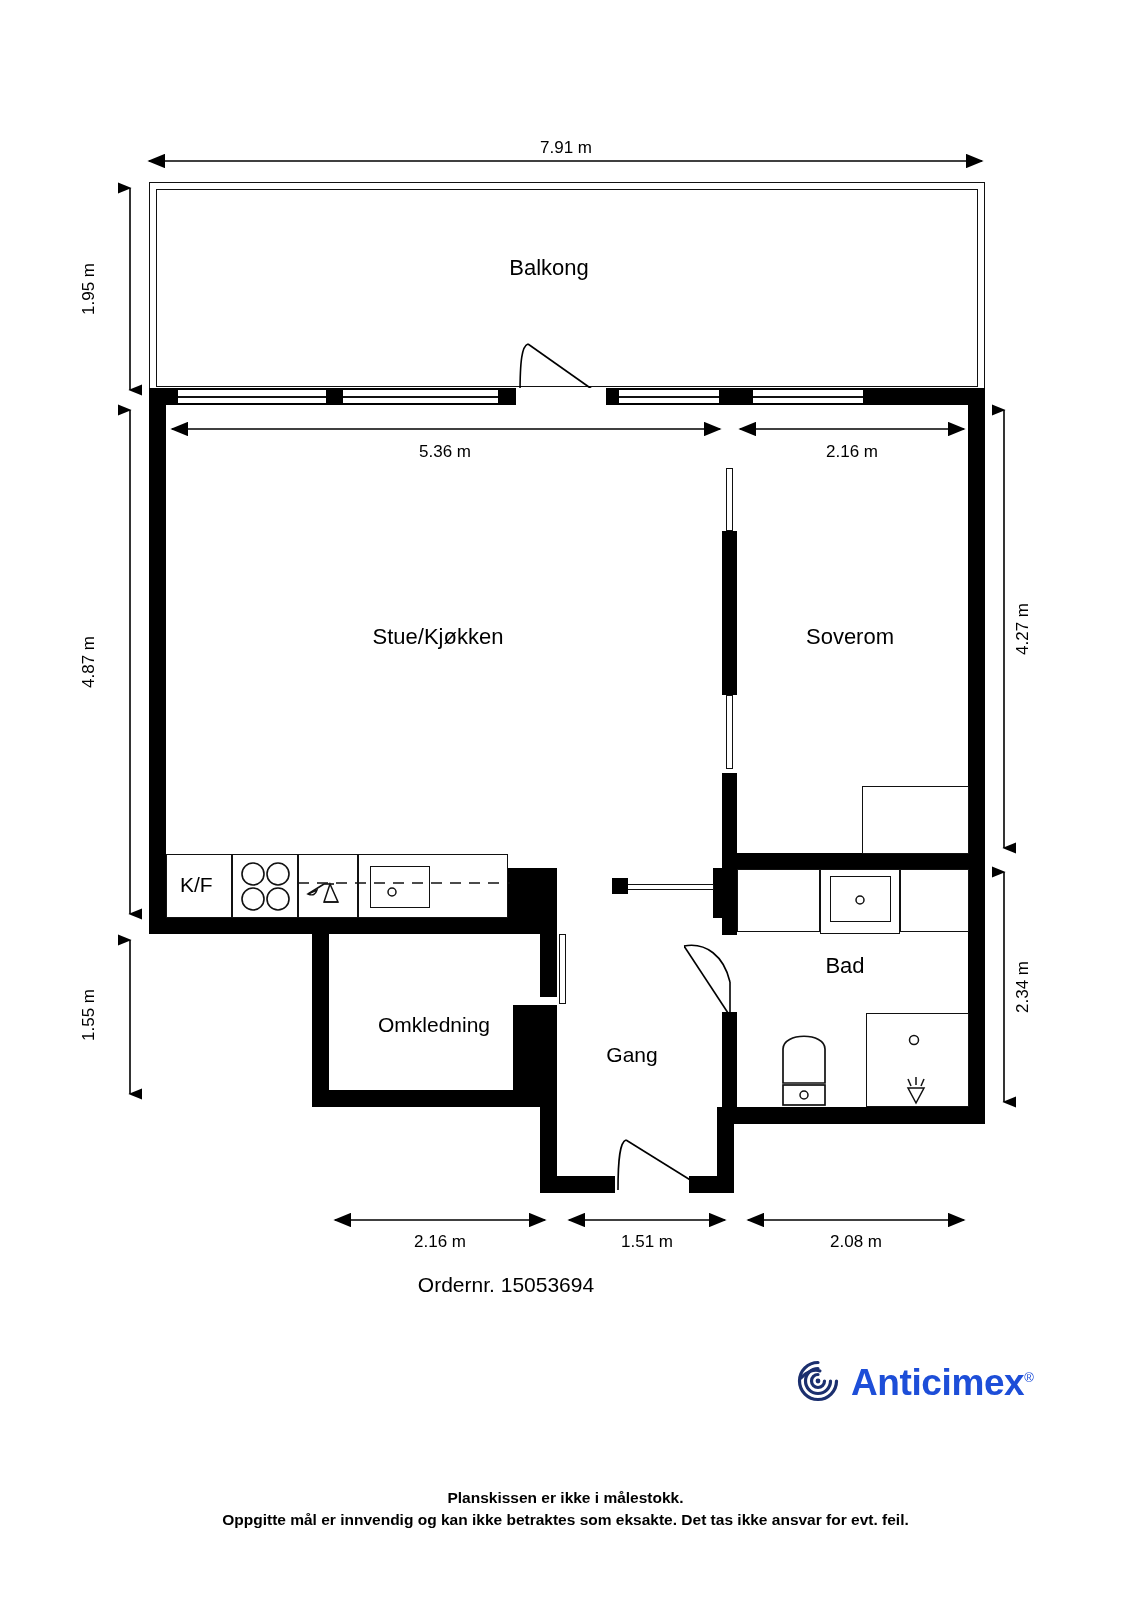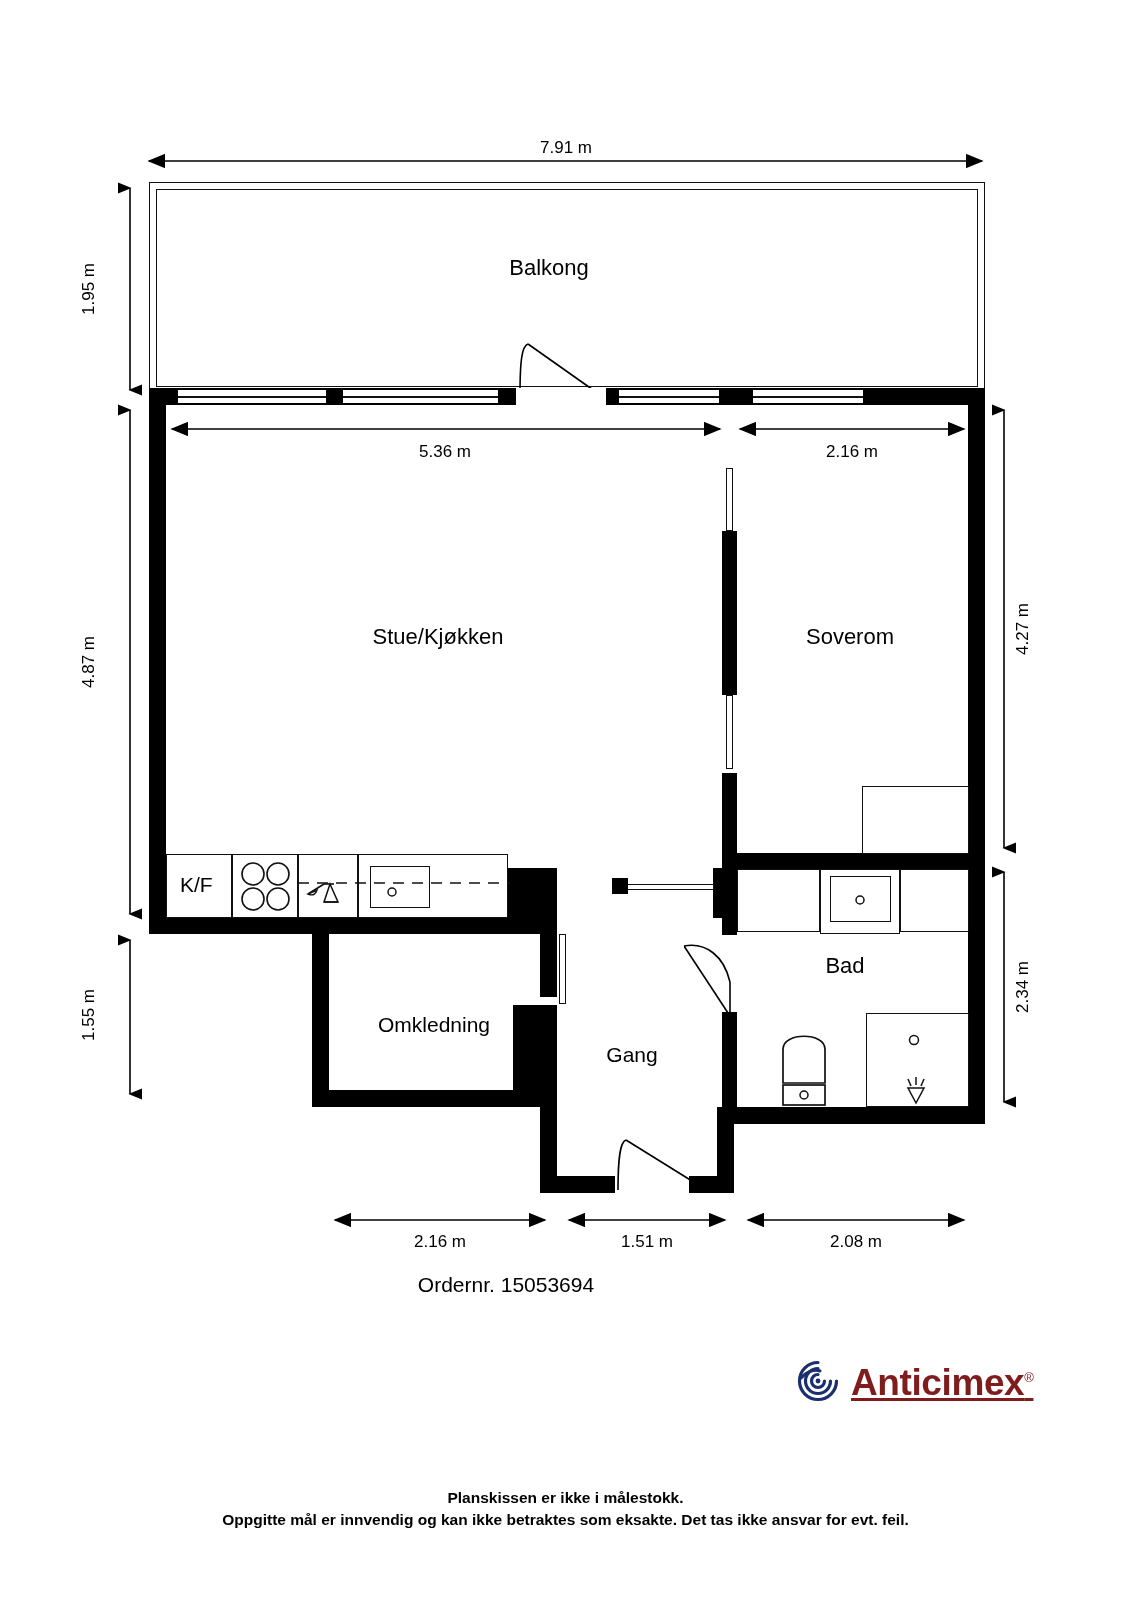--- a/index.html
+++ b/index.html
@@ -358,21 +358,21 @@
 <div class="logo">
   <svg class="logo-mark" width="46" height="46" viewBox="0 0 46 46">
     <g fill="none" stroke="#1b2f6e" stroke-width="3.2" stroke-linecap="round">
       <path d="M 41.5,23 A 18.5,18.5 0 1 1 23,4.5"></path>
       <path d="M 35.5,23 A 12.5,12.5 0 1 1 23,10.5"></path>
       <path d="M 29.5,23 A 6.5,6.5 0 1 1 23,16.5"></path>
     </g>
     <path d="M 6,20 C 12,13 20,11 25,13" fill="none" stroke="#1b2f6e" stroke-width="3" stroke-linecap="round"></path>
     <circle cx="23" cy="23" r="2.4" fill="#1b2f6e"></circle>
   </svg>
-  <div class="logo-text" style="color:#7f1d1d;text-decoration:underline;">
+  <div class="logo-text" style="color:#1d4ed8;">
     <span>Anticimex</span><span class="logo-reg">®</span>
   </div>
 </div>
 
 <div class="footer">
   <div>Planskissen er ikke i målestokk.</div>
   <div>Oppgitte mål er innvendig og kan ikke betraktes som eksakte. Det tas ikke ansvar for evt. feil.</div>
 </div>
 
 </body></html>

